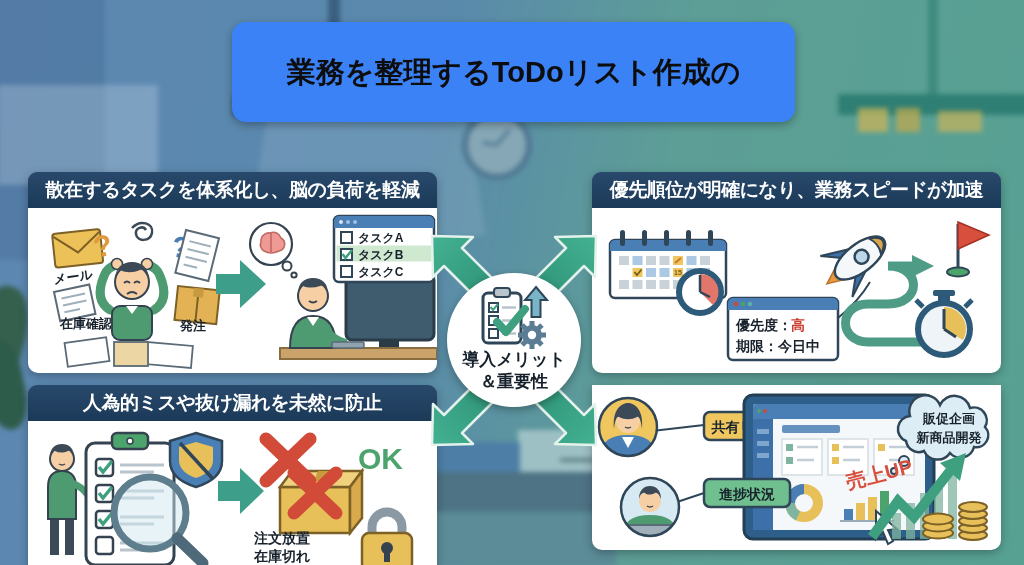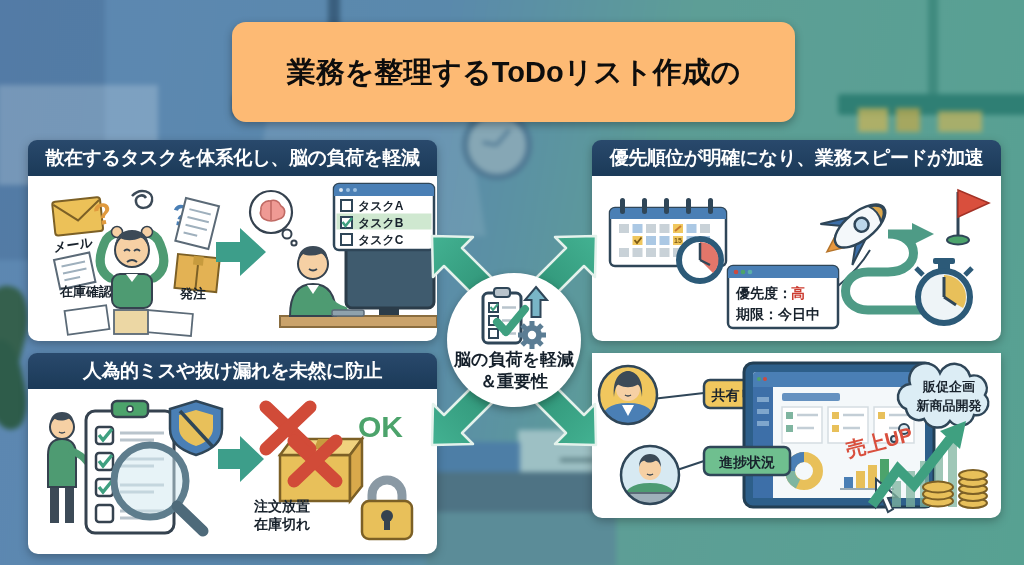--- a/index.html
+++ b/index.html
@@ -26,26 +26,26 @@
   .cab-handle{left:570px;top:468px;width:34px;height:4px;background:#5f8287;}
   .desk-blue{left:440px;top:452px;width:90px;height:30px;background:#4d7ea6;}
   .desk-dark{left:436px;top:482px;width:190px;height:40px;background:#4e7384;}
   .desk-mid{left:436px;top:522px;width:190px;height:55px;background:#5b8c98;}
   .shelf-item1{left:868px;top:118px;width:30px;height:24px;background:#c9b45a;opacity:.75;}
   .shelf-item2{left:906px;top:118px;width:24px;height:24px;background:#bfa94f;opacity:.75;}
   .shelf-item3{left:948px;top:121px;width:44px;height:21px;background:#c9b45a;opacity:.7;}
   .plant1{left:-18px;top:295px;width:52px;height:110px;background:#35604d;border-radius:50% 50% 40% 60%;transform:rotate(14deg);}
   .plant2{left:-6px;top:350px;width:40px;height:90px;background:#2e5c4a;border-radius:60% 40% 50% 50%;transform:rotate(-12deg);}
   
-  .title-card{position:absolute;left:232px;top:22px;width:563px;height:100px;background:#fdba74;
+  .title-card{position:absolute;left:232px;top:22px;width:563px;height:100px;background:#3b82f6;
       border-radius:14px;box-shadow:0 3px 9px rgba(0,0,0,.3);display:flex;flex-direction:column;
       align-items:center;justify-content:center;text-align:center;}
   .title-card div{font-size:29px;font-weight:bold;color:#0d0d0d;line-height:1.45;white-space:nowrap;}
   
-  .panel{position:absolute;width:409px;filter:drop-shadow(0 3px 5px rgba(0,0,0,.28));}
+  .panel{position:absolute;width:409px;filter:drop-shadow(0 3px 5px rgba(0,0,0,.28));margin-top:32px;}
   .p-tl{left:28px;top:140px;}  .p-tr{left:592px;top:140px;}
   .p-bl{left:28px;top:353px;}  .p-br{left:592px;top:353px;}
   .panel-header{height:36px;background:linear-gradient(180deg,#29496c,#1b3a58);
       border-radius:9px 9px 0 0;color:#fff;font-weight:bold;font-size:19px;letter-spacing:-0.5px;
       display:flex;align-items:center;justify-content:center;white-space:nowrap;}
   .panel-body{height:165px;background:#fff;border-radius:0 0 10px 10px;position:relative;overflow:hidden;}
   .panel-body svg{display:block;}
   
   .t12{font:bold 12px "Liberation Sans","DejaVu Sans",sans-serif;fill:#18222c;}
   .t13{font:bold 13px "Liberation Sans","DejaVu Sans",sans-serif;fill:#18222c;}
@@ -527,17 +527,17 @@
           <rect x="-2.5" y="-14" width="5" height="6" transform="rotate(135)"></rect>
           <rect x="-2.5" y="-14" width="5" height="6" transform="rotate(180)"></rect>
           <rect x="-2.5" y="-14" width="5" height="6" transform="rotate(225)"></rect>
           <rect x="-2.5" y="-14" width="5" height="6" transform="rotate(270)"></rect>
           <rect x="-2.5" y="-14" width="5" height="6" transform="rotate(315)"></rect>
           <circle r="10"></circle>
         </g>
         <circle r="4.2" fill="#fff"></circle>
       </g>
     </svg>
-    <div class="hub-text">脳の負荷を軽減</div>
+    <div class="hub-text">導入メリット</div>
     <div class="hub-text">＆重要性</div>
   </div>
 
 </div>
 
 </body></html>

